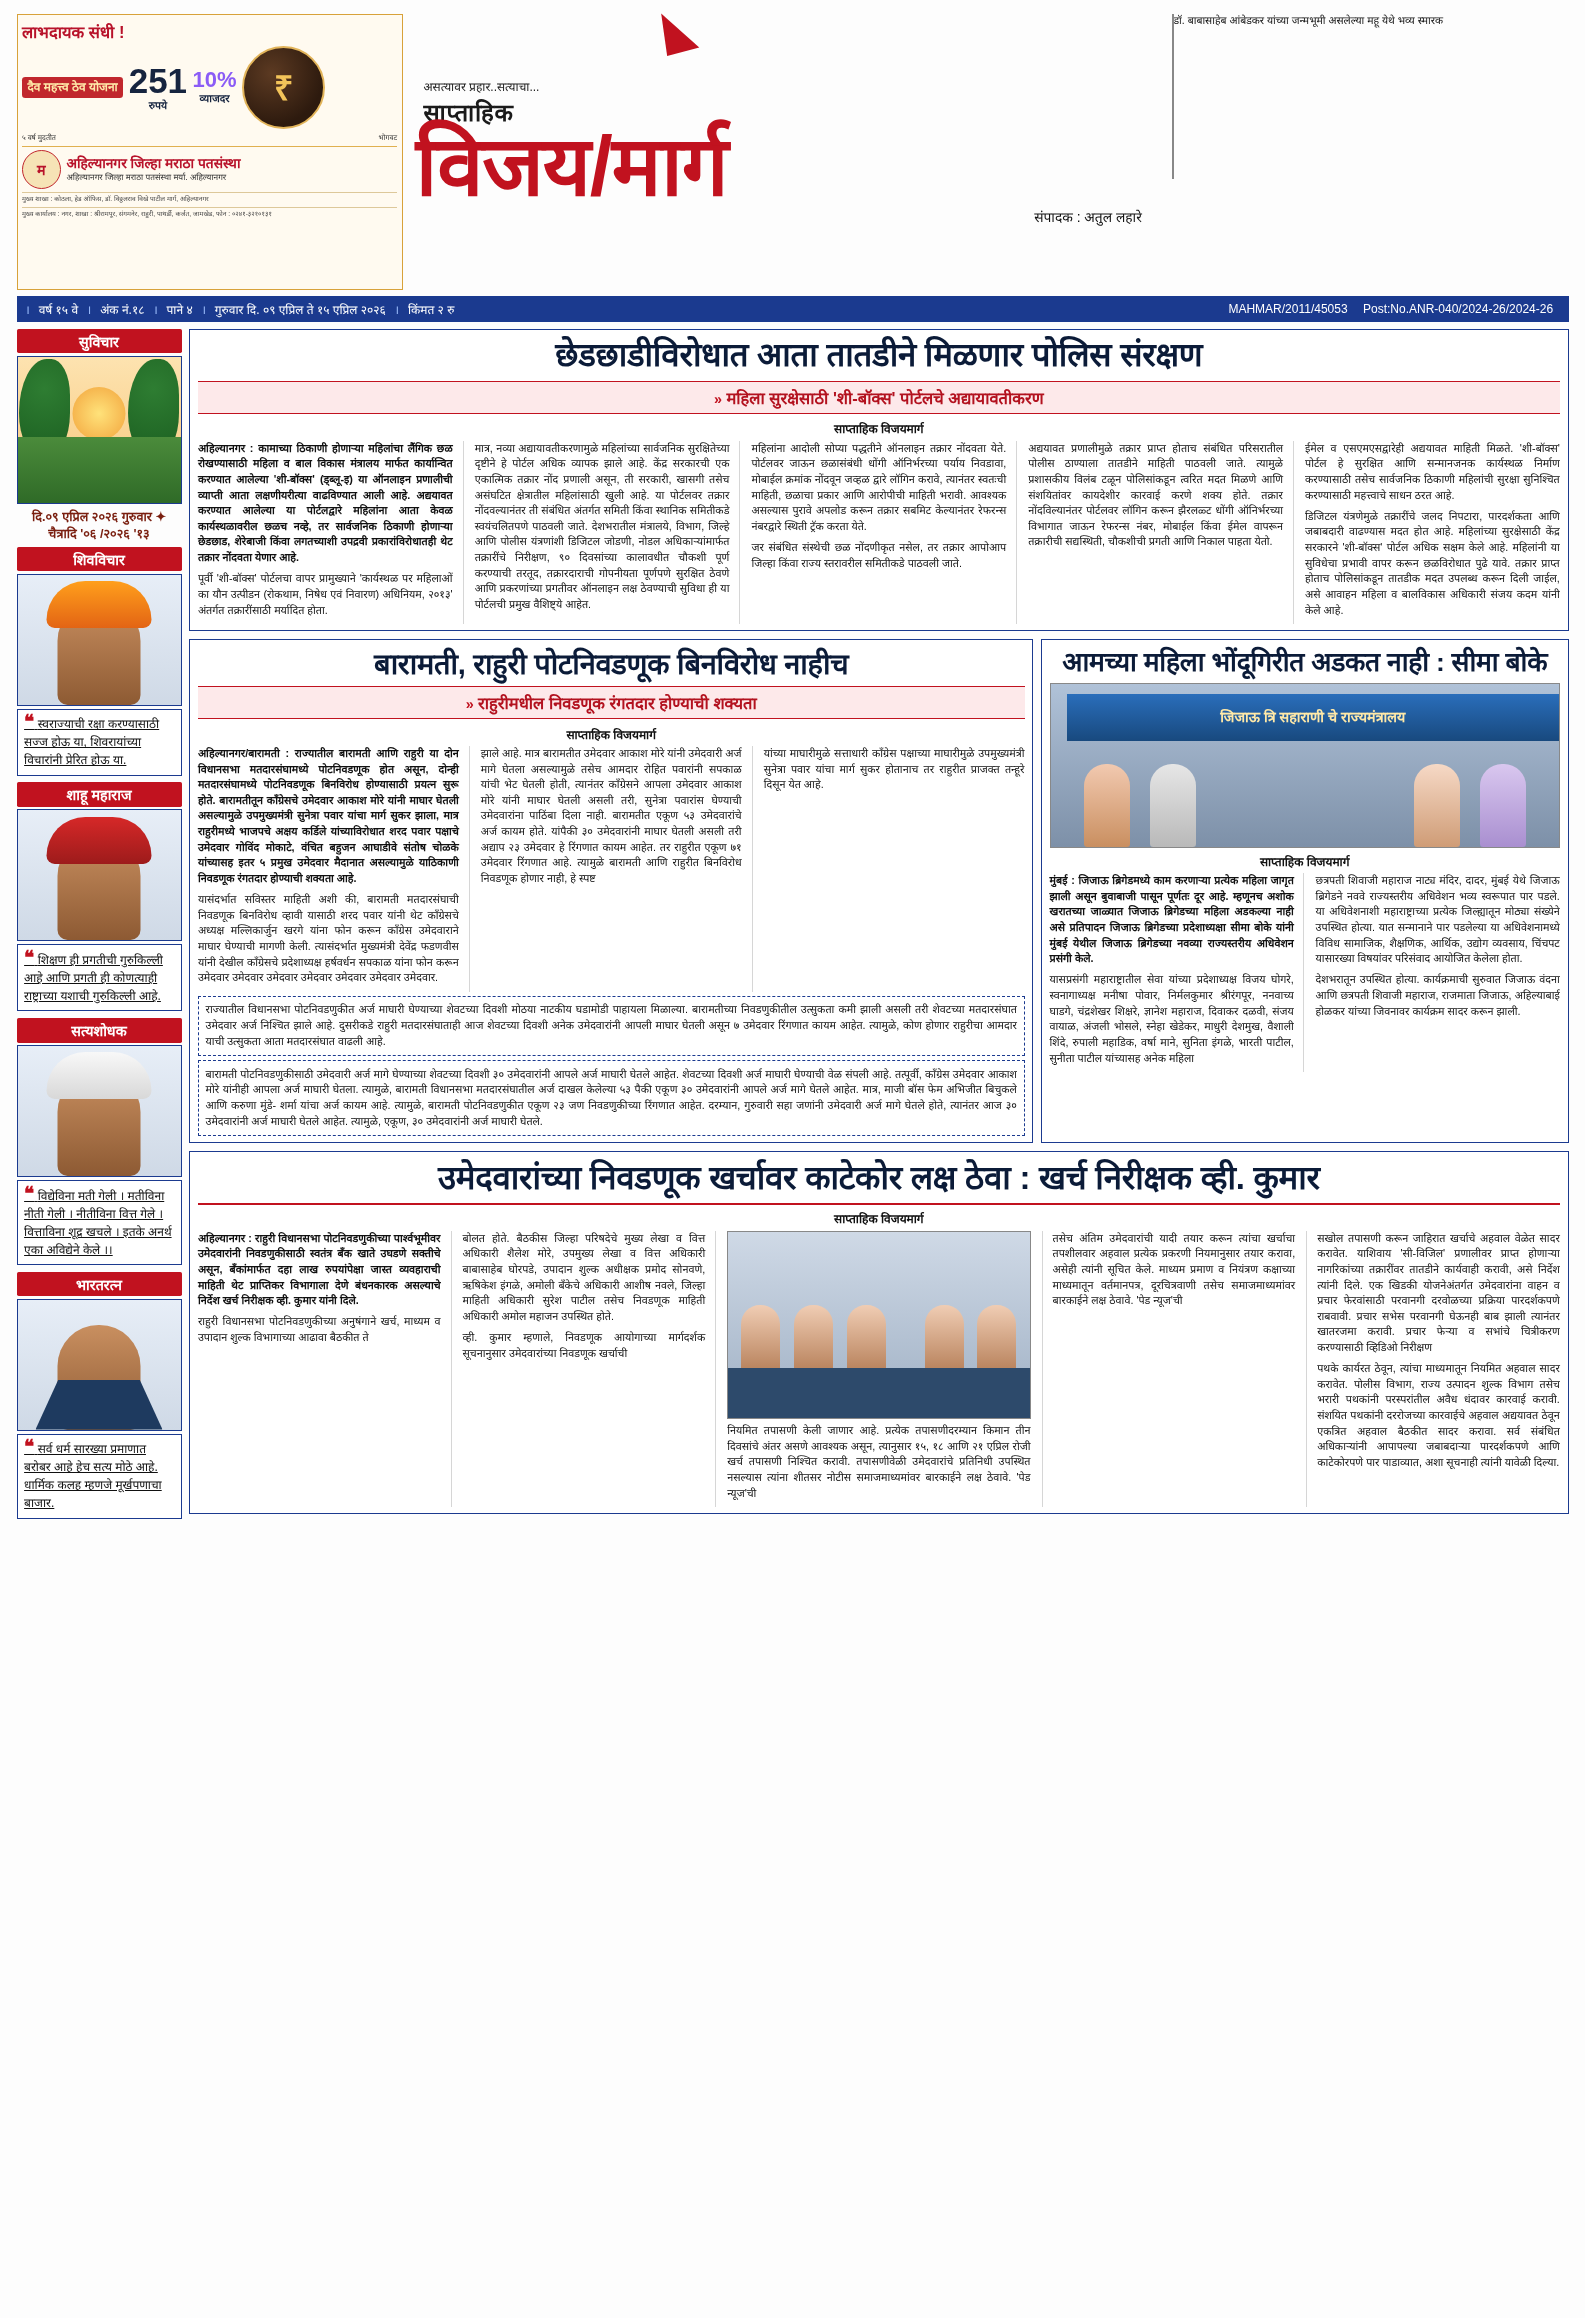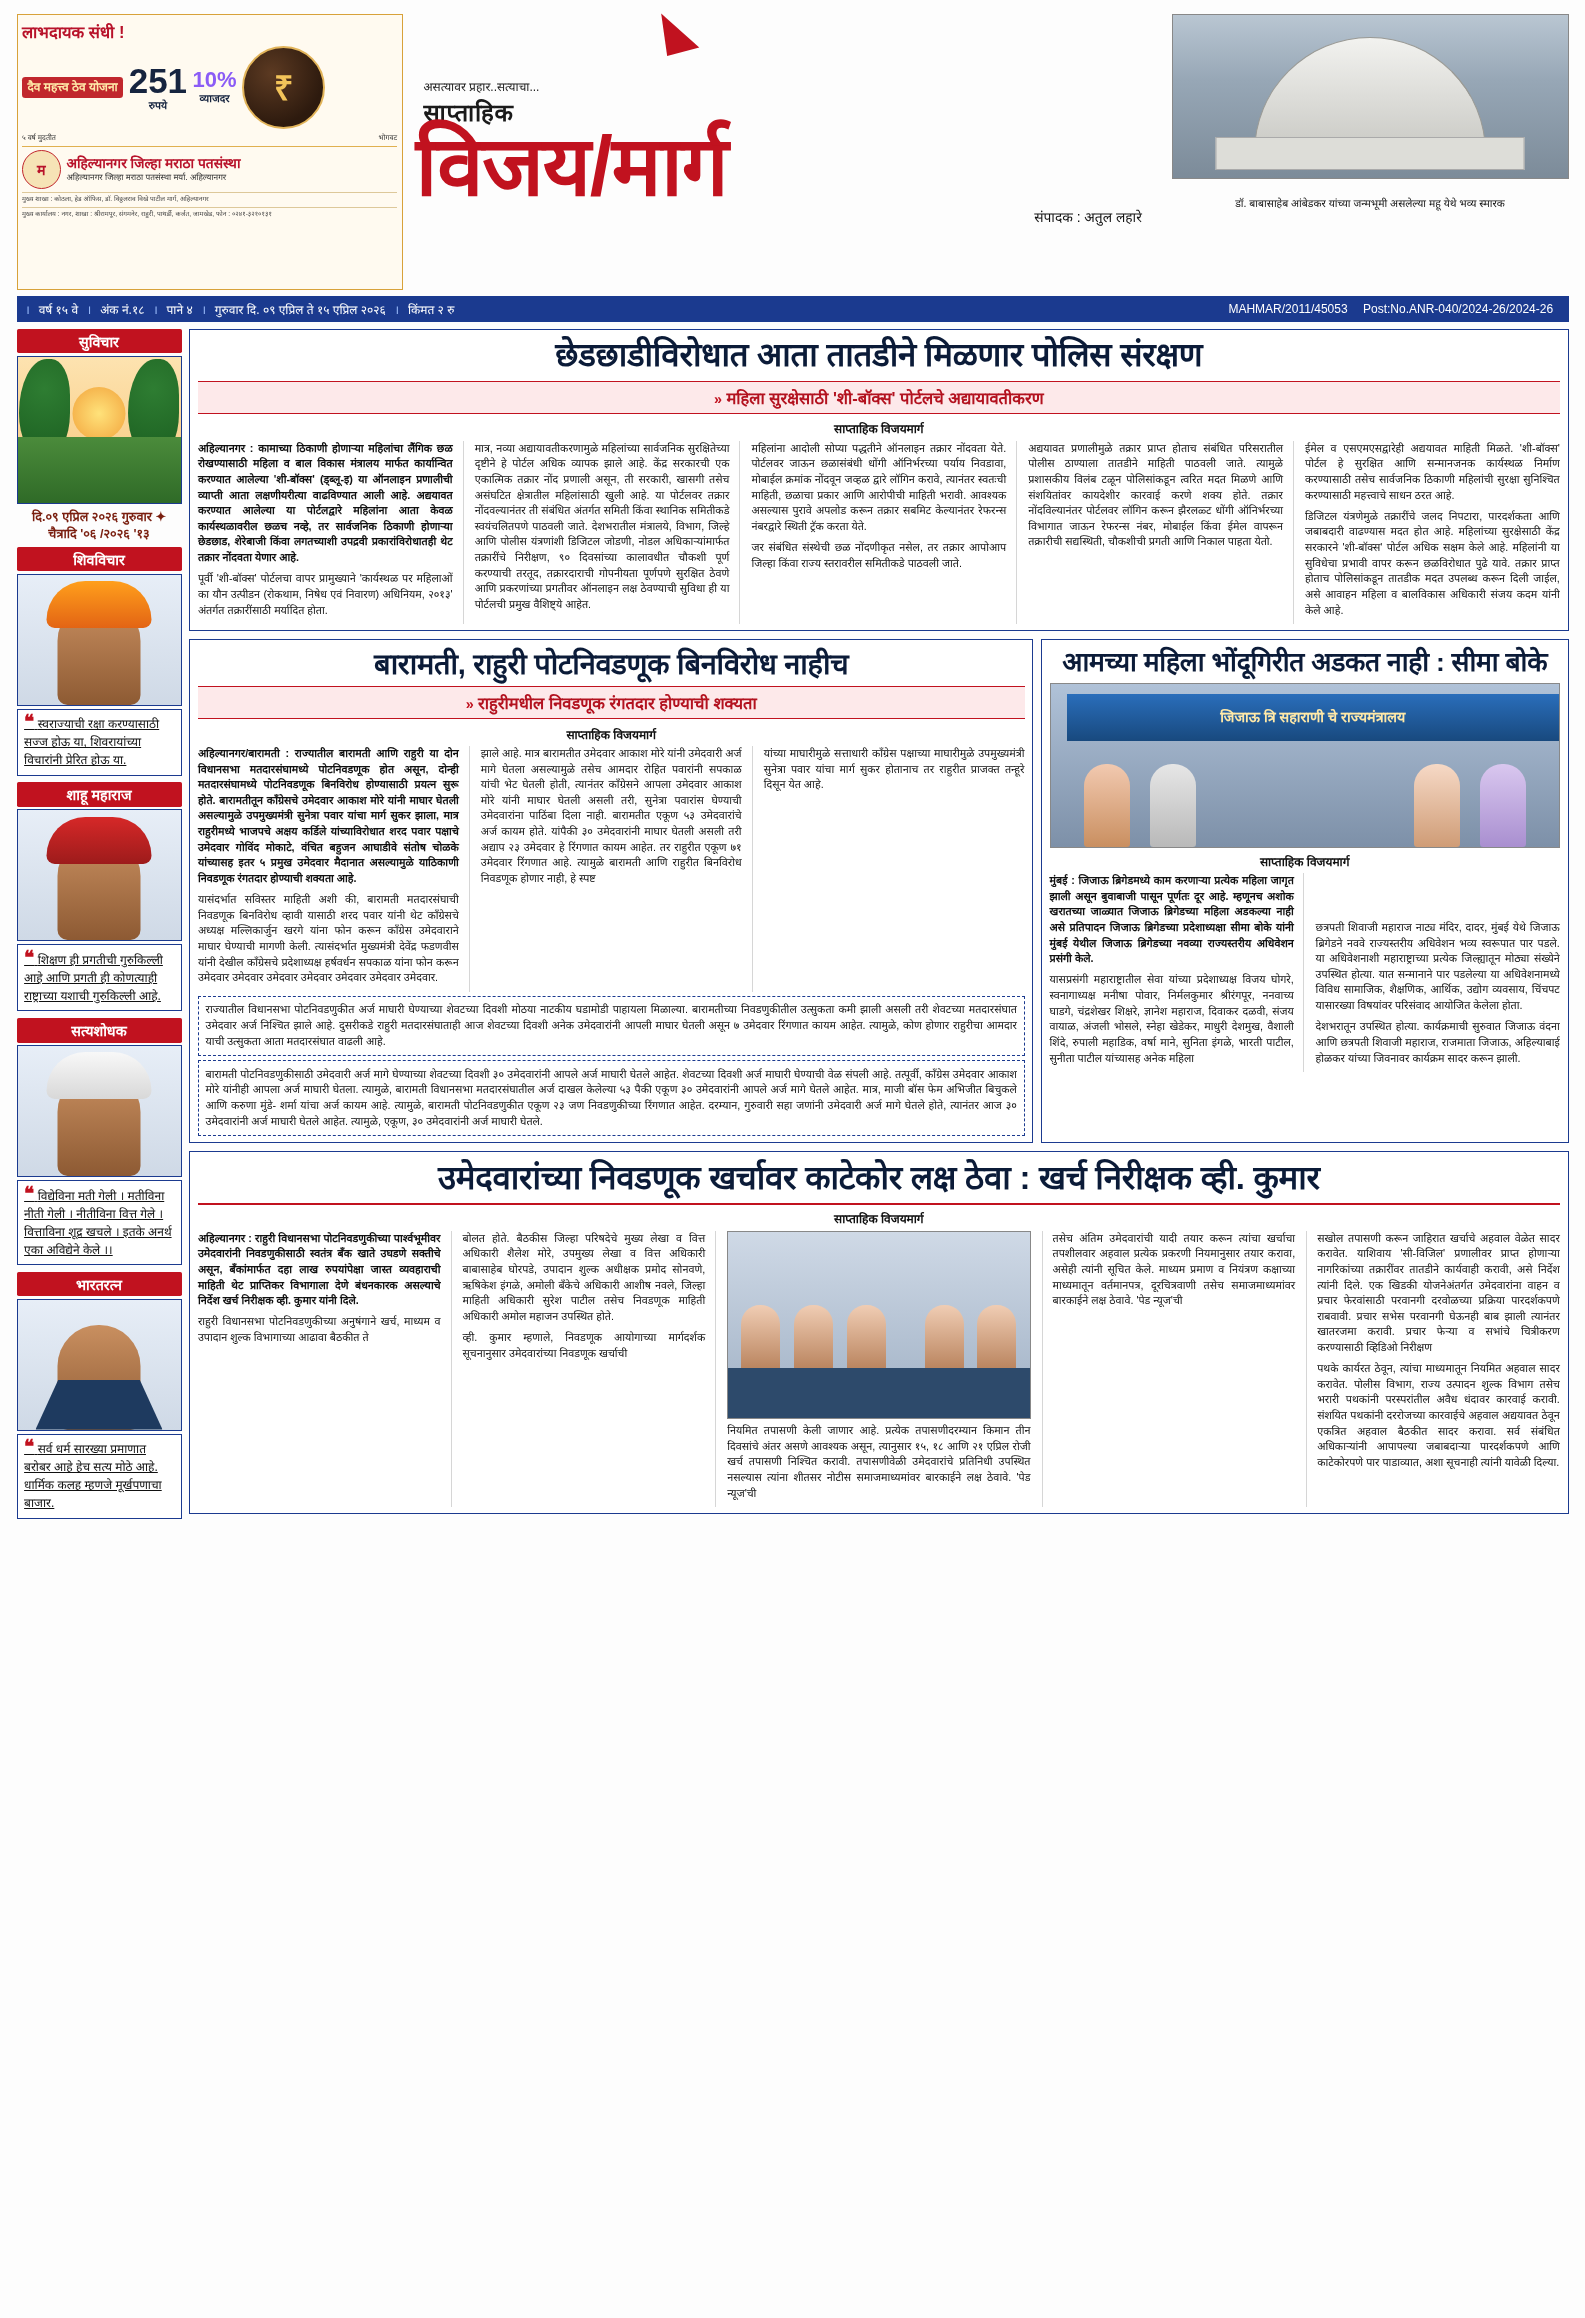--- a/index.html
+++ b/index.html
@@ -108,21 +108,21 @@
     position: absolute; left: 254px; top: -3.3px; width: 0; height: 0;
     border-left: 33px solid #c1121f;
     border-top: 39px solid transparent;
     border-bottom: 4.4px solid transparent;
     transform: rotate(-8deg);
   }
   .editor { font-size: 13.8px; color: #111; text-align: right; padding-right: 22px; }
 
   .photo-box {
     width: 397px;
-    display: flex; flex-direction: column; gap: 18px;
+    display: flex; gap: 0;
   }
   .photo {
     height: 165px;
     background: linear-gradient(#b9c6d2 0%, #97a7b6 40%, #7c8b99 100%);
     position: relative; overflow: hidden; border: 0.6px solid #888;
   }
   .dome {
     position: absolute; left: 50%; top: 22px; transform: translateX(-50%);
     width: 232px; height: 116px; border-radius: 116px 116px 0 0;
     background: linear-gradient(#f2f2ef, #c9c9c4);
@@ -475,21 +475,21 @@
           <div class="headline small">आमच्या महिला भोंदूगिरीत अडकत नाही : सीमा बोके</div>
           <div class="news-photo">
             <div class="banner-strip">जिजाऊ त्रि सहाराणी
 चे राज्यमंत्रालय</div>
             <div class="figure fig1"></div>
             <div class="figure fig2"></div>
             <div class="figure fig3"></div>
             <div class="figure fig4"></div>
           </div>
           <div class="byline">साप्ताहिक विजयमार्ग</div>
-          <div class="body-text" style="display:flex; gap:12px;align-items:flex-end;">
+          <div class="body-text" style="display:flex; gap:12px;">
             <div style="flex:1; border-right:0.6px solid #d6d6d6; padding-right:8.8px;">
               <p class="lead">मुंबई : जिजाऊ ब्रिगेडमध्ये काम करणाऱ्या प्रत्येक महिला जागृत झाली असून बुवाबाजी पासून पूर्णतः दूर आहे. म्हणूनच अशोक खरातच्या जाळ्यात जिजाऊ ब्रिगेडच्या महिला अडकल्या नाही असे प्रतिपादन जिजाऊ ब्रिगेडच्या प्रदेशाध्यक्षा सीमा बोके यांनी मुंबई येथील जिजाऊ ब्रिगेडच्या नवव्या राज्यस्तरीय अधिवेशन प्रसंगी केले.</p>
               <p>यासप्रसंगी महाराष्ट्रातील सेवा यांच्या प्रदेशाध्यक्ष विजय घोगरे, स्वनागाध्यक्ष मनीषा पोवार, निर्मलकुमार श्रीरंगपूर, ननवाच्य घाडगे, चंद्रशेखर शिक्षरे, ज्ञानेश महाराज, दिवाकर दळवी, संजय वायाळ, अंजली भोसले, स्नेहा खेडेकर, माधुरी देशमुख, वैशाली शिंदे, रुपाली महाडिक, वर्षा माने, सुनिता इंगळे, भारती पाटील, सुनीता पाटील यांच्यासह अनेक महिला</p>
             </div>
             <div style="flex:1;">
               <p>छत्रपती शिवाजी महाराज नाट्य मंदिर, दादर, मुंबई येथे जिजाऊ ब्रिगेडने नववे राज्यस्तरीय अधिवेशन भव्य स्वरूपात पार पडले. या अधिवेशनाशी महाराष्ट्राच्या प्रत्येक जिल्ह्यातून मोठ्या संख्येने उपस्थित होत्या. यात सन्मानाने पार पडलेल्या या अधिवेशनामध्ये विविध सामाजिक, शैक्षणिक, आर्थिक, उद्योग व्यवसाय, चिंचपट यासारख्या विषयांवर परिसंवाद आयोजित केलेला होता.</p>
               <p>देशभरातून उपस्थित होत्या. कार्यक्रमाची सुरुवात जिजाऊ वंदना आणि छत्रपती शिवाजी महाराज, राजमाता जिजाऊ, अहिल्याबाई होळकर यांच्या जिवनावर कार्यक्रम सादर करून झाली.</p>
             </div>
           </div>
         </div>

